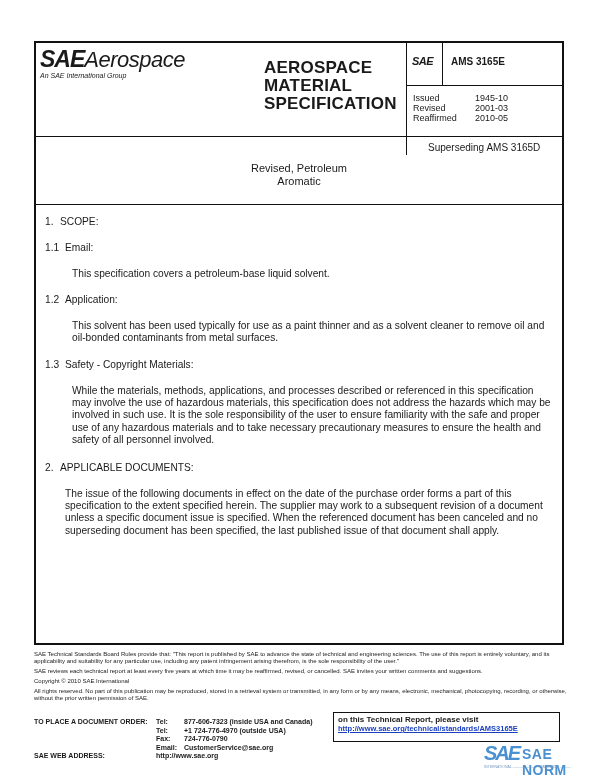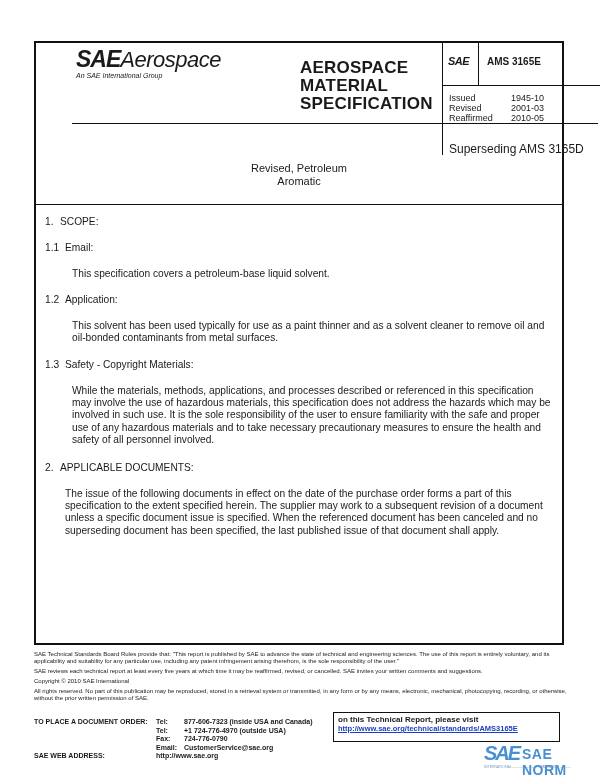--- a/index.html
+++ b/index.html
@@ -1,33 +1,33 @@
 <!DOCTYPE html>
 <html><head>
 <meta charset="utf-8">
 <style>
   html, body { margin:0; padding:0; background:#ffffff; }
   body { width:600px; height:776px; position:relative; overflow:hidden; font-family:"Liberation Sans", sans-serif; color:#1a1a1a; }
   .page-frame { position:absolute; left:34px; top:41px; width:530px; height:604px; border:2px solid #111; box-sizing:border-box; }
-  .hdr { position:absolute; left:0; top:0; width:100%; height:81px; border-bottom:1.5px solid #111; box-sizing:border-box;margin-left:36px; }
+  .hdr { position:absolute; left:0; top:0; width:100%; height:94px; border-bottom:1.5px solid #111; box-sizing:border-box; }
   .brand { position:absolute; left:4px; top:5px; }
   .brand-logo { font-size:22px; line-height:22px; white-space:nowrap; }
   .brand-logo .sae { font-weight:bold; font-style:italic; letter-spacing:-1px; font-size:23px; }
   .brand-logo .aero { font-style:italic; font-weight:normal; letter-spacing:-0.5px; }
   .brand-sub { font-size:7px; font-style:italic; margin-top:1px; color:#222; }
   .ams-title { position:absolute; left:228px; top:16px; font-weight:bold; font-size:17px; line-height:18px; letter-spacing:0.2px; }
   .hdr-right { position:absolute; left:370px; top:0; width:158px; height:112px; border-left:1.5px solid #111; box-sizing:border-box; }
   .hr-top { position:absolute; left:0; top:0; width:100%; height:43px; border-bottom:1.5px solid #111; box-sizing:border-box; }
   .sae-mini { position:absolute; left:5px; top:12px; font-weight:bold; font-style:italic; font-size:11px; letter-spacing:-0.5px; }
   .hr-divider { position:absolute; left:35px; top:0; height:43px; border-left:1.5px solid #111; }
   .doc-id { position:absolute; left:44px; top:13px; font-weight:bold; font-size:10px; }
   .dates { position:absolute; left:6px; top:50px; font-size:9px; line-height:10px; }
   .dates .row { display:flex; }
   .dates .lbl { width:62px; }
-  .superseding { position:absolute; left:6px; top:99px; font-size:12px; }
+  .superseding { position:absolute; left:21px; top:99px; font-size:10px; }
   .title-box { position:absolute; left:0; top:114px; width:100%; height:48px; border-bottom:1.5px solid #111; box-sizing:border-box; text-align:center; font-size:11px; line-height:13px; padding-top:5px; }
   .content { position:absolute; left:0; top:162px; width:100%; font-size:10.2px; line-height:12.2px; }
   .sec { position:absolute; left:0; }
   .num { position:absolute; left:9px; }
   .lab { position:absolute; left:29px; white-space:nowrap; }
   .para { position:absolute; left:36px; width:480px; }
   .para2 { position:absolute; left:29px; width:490px; }
   .footer { position:absolute; left:34px; top:651px; width:540px; font-size:6px; line-height:7px; color:#222; }
   .footer p { margin:0 0 3px 0; }
   .order { position:absolute; left:34px; top:718px; font-size:7px; line-height:8.5px; font-weight:bold; }

